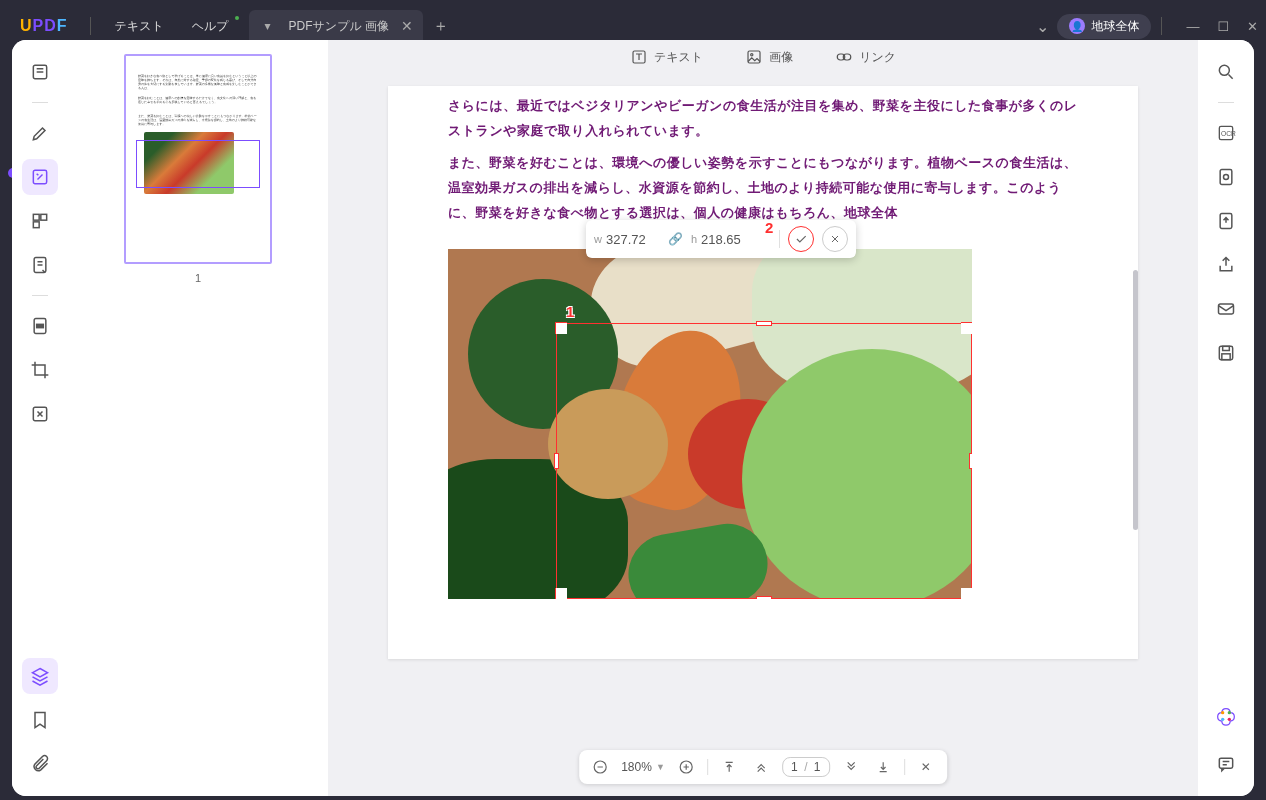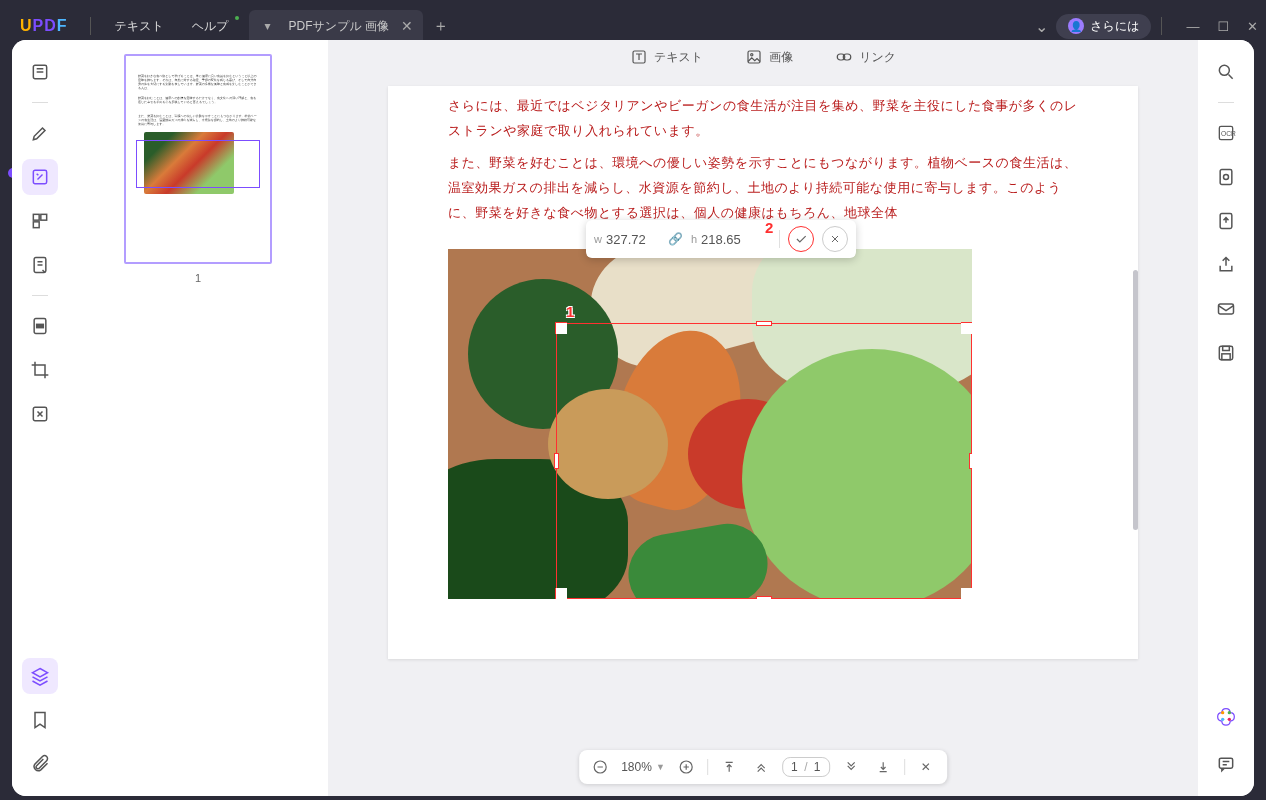--- a/index.html
+++ b/index.html
@@ -46,21 +46,21 @@
 .thumb-img { width: 90px; height: 62px; background: linear-gradient(135deg, #2a5d2a 20%, #d97b3a 40%, #c93a2a 55%, #8fc96a 75%); margin-left: 6px; border-radius: 2px; }
 .thumb-num { font-size: 11px; color: #666; margin-top: 8px; }
 
 
 .doc-area { flex: 1; background: #f0f0f3; position: relative; overflow: hidden; }
 .top-tabs { position: absolute; top: 8px; left: 50%; transform: translateX(-50%); display: flex; gap: 42px; font-size: 12px; color: #555; z-index: 5; }
 .top-tab { display: flex; align-items: center; gap: 6px; cursor: pointer; }
 .top-tab svg { width: 18px; height: 18px; }
 
 .page { position: absolute; left: 50%; top: 46px; transform: translateX(-50%); width: 750px; background: #fff; box-shadow: 0 1px 3px rgba(0,0,0,0.1); padding: 0 60px 60px 60px; }
-.para { font-size: 13px; line-height: 1.9; color: #b91c1c; margin-top: 8px; letter-spacing: 0.5px; }
+.para { font-size: 13px; line-height: 1.9; color: #701a75; margin-top: 8px; letter-spacing: 0.5px; font-weight: bold; }
 .doc-img { position: relative; margin-top: 24px; width: 524px; height: 350px; background: #b07850; overflow: hidden; }
 .veg { position: absolute; border-radius: 50%; }
 .v-daikon { left: 140px; top: -20px; width: 260px; height: 120px; background: #e8dfc8; border-radius: 80px; transform: rotate(-15deg); }
 .v-hakusai { right: -40px; top: -30px; width: 260px; height: 180px; background: #d9e6c9; border-radius: 40% 50% 50% 40%; }
 .v-broccoli { left: 20px; top: 30px; width: 150px; height: 150px; background: #2a5d2a; }
 .v-carrot { left: 170px; top: 80px; width: 120px; height: 180px; background: #d97b3a; border-radius: 50% 50% 40% 40%; transform: rotate(15deg); }
 .v-onion { left: 100px; top: 140px; width: 120px; height: 110px; background: #c99b5a; }
 .v-tomato { left: 240px; top: 150px; width: 120px; height: 110px; background: #c93a2a; }
 .v-cabbage { right: -30px; top: 100px; width: 260px; height: 260px; background: #8fc96a; }
 .v-pepper { left: 180px; bottom: -10px; width: 140px; height: 80px; background: #3a8a3a; border-radius: 40px; transform: rotate(-10deg); }
@@ -117,21 +117,21 @@
   <div class="tab">
     <span class="tab-chev">▾</span>
     <span>PDFサンプル 画像</span>
     <span class="tab-close">✕</span>
   </div>
   <span class="tab-add">＋</span>
   <div class="spacer"></div>
   <span class="win-dd">⌄</span>
   <div class="login-btn">
     <span class="login-avatar">👤</span>
-    <span>さらには</span>
+    <span>地球全体</span>
   </div>
   <div class="vdiv"></div>
   <div class="win-ctrl">
     <span>—</span>
     <span>☐</span>
     <span>✕</span>
   </div>
 </div>
 
 <div class="active-indicator"></div>

